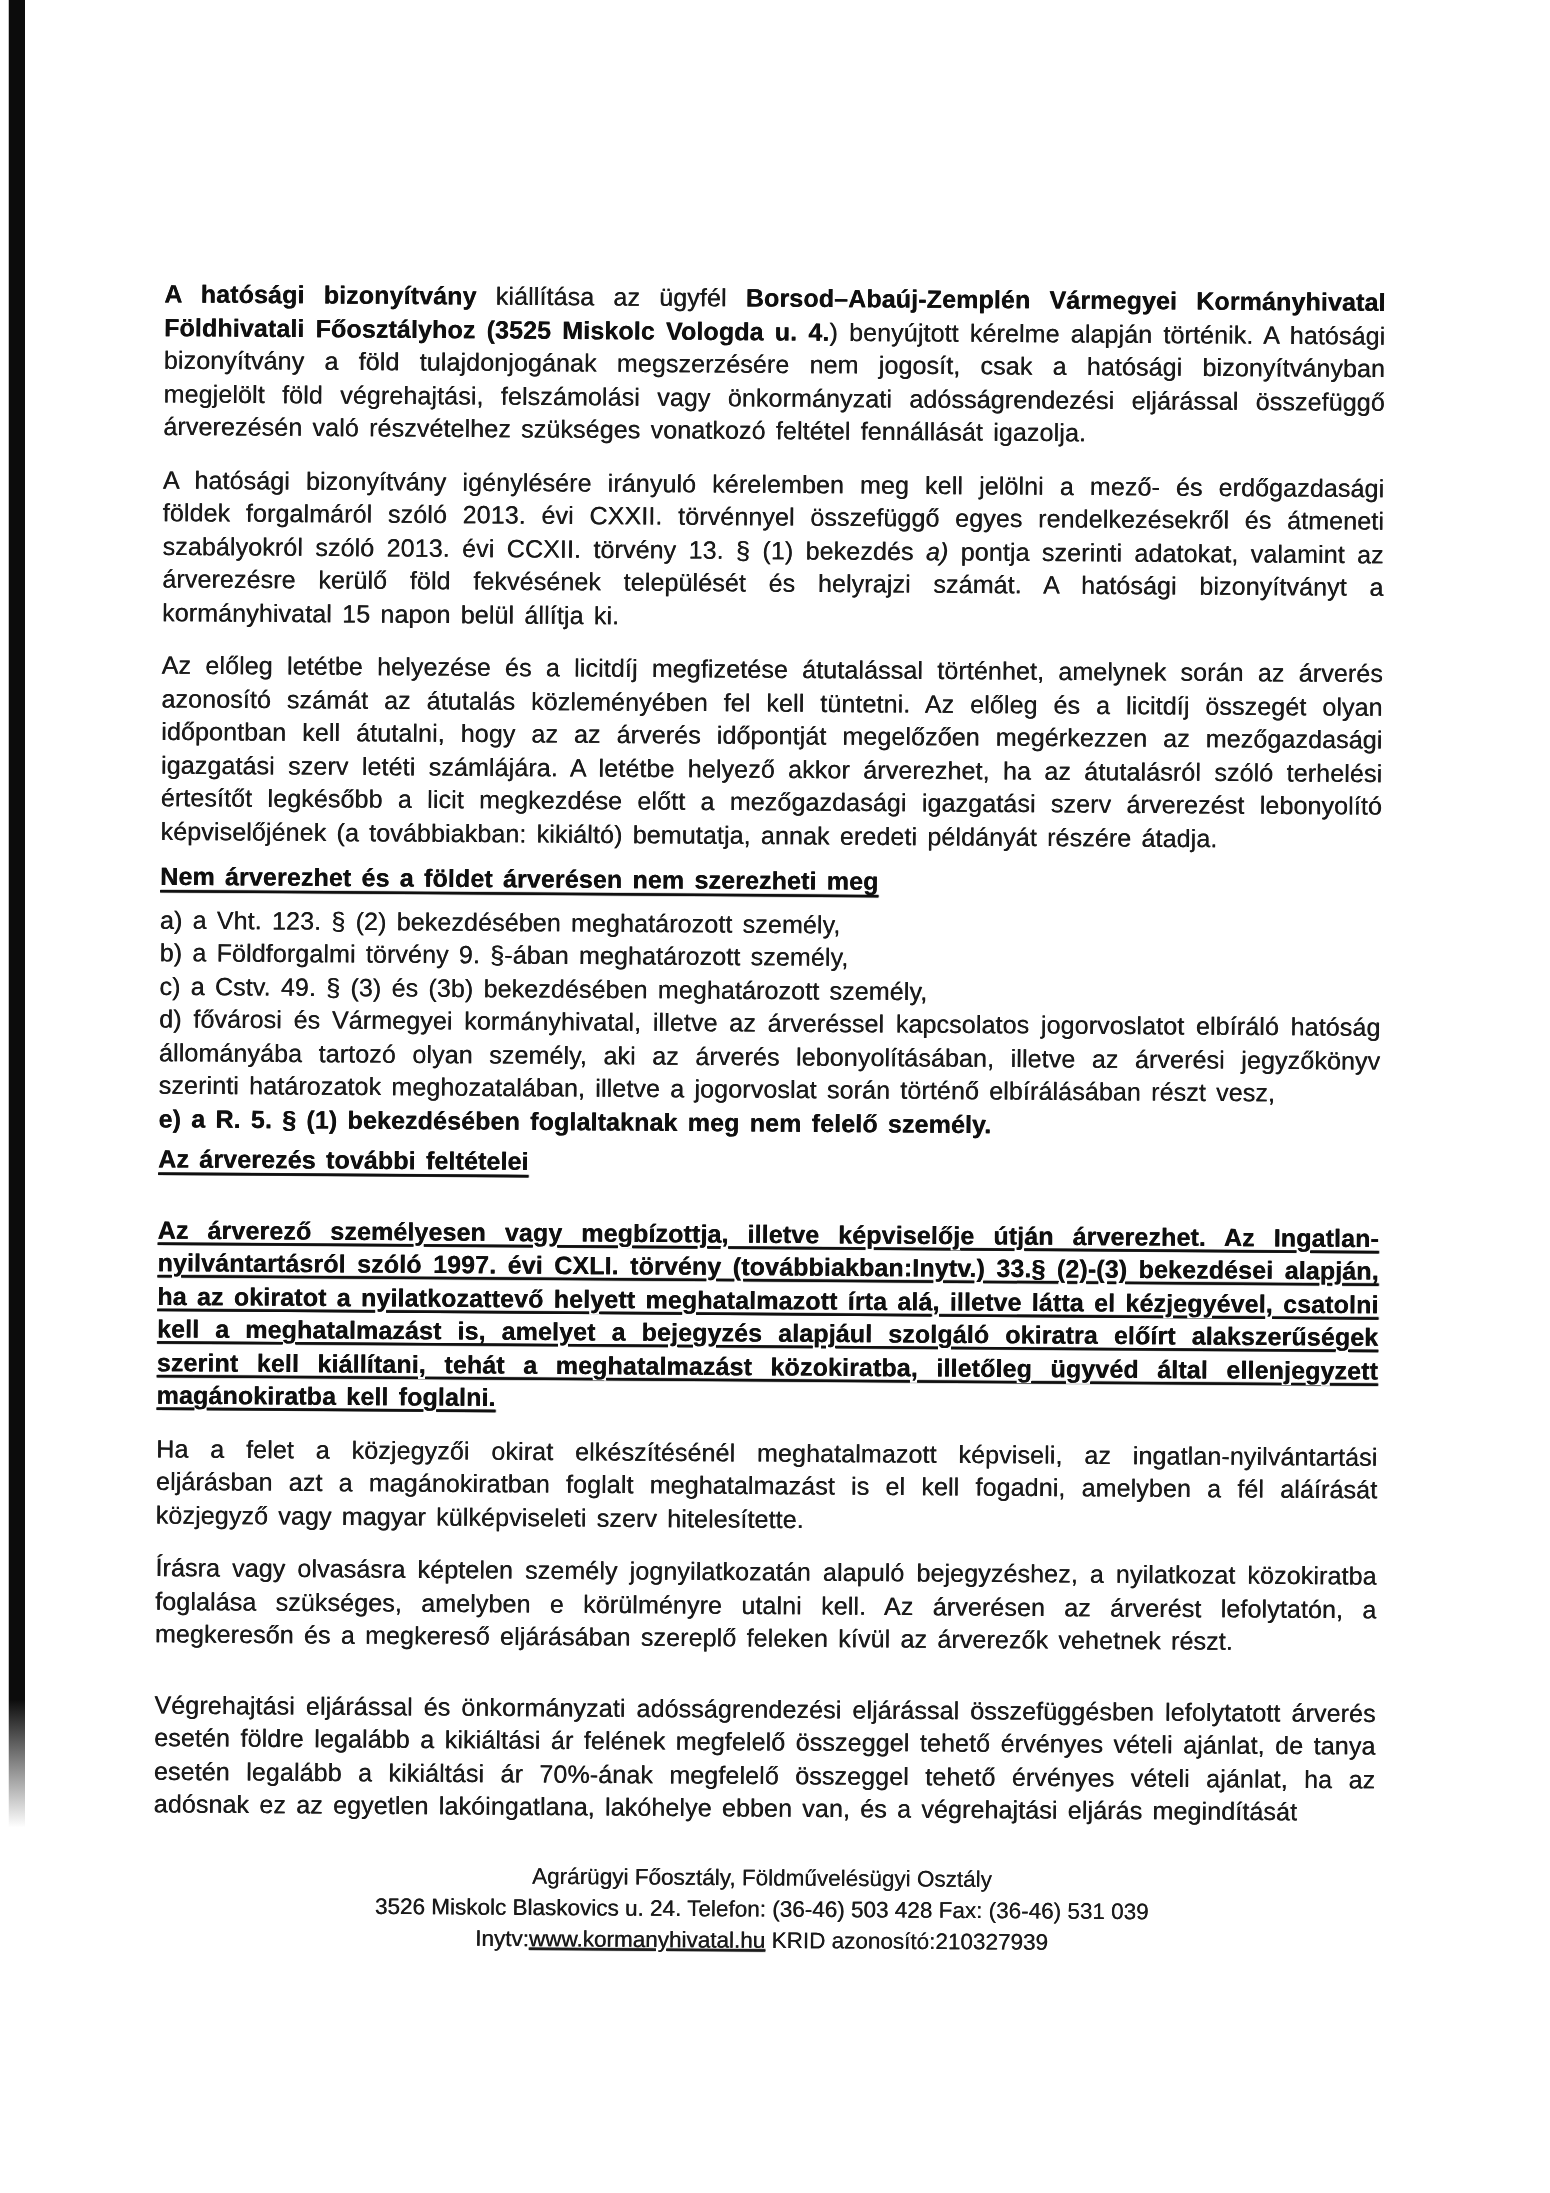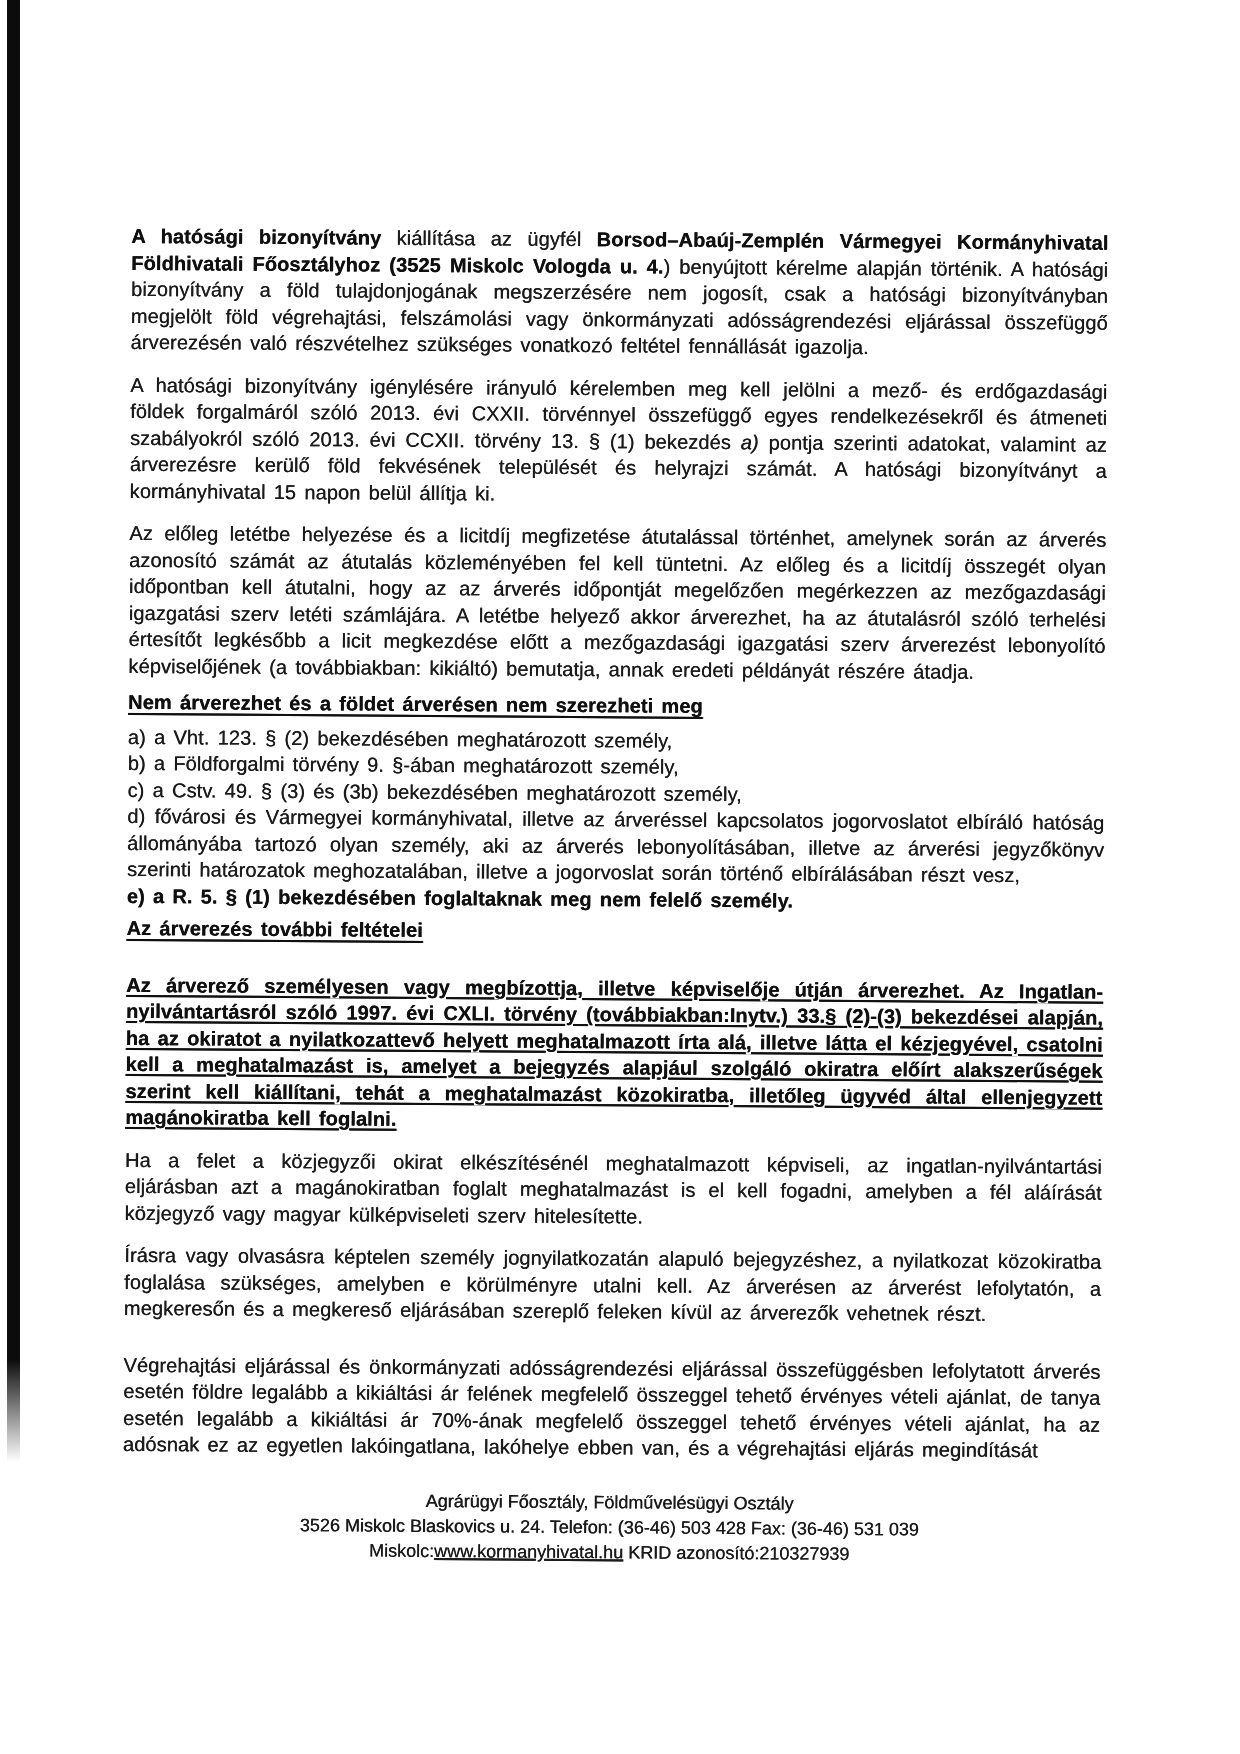--- a/index.html
+++ b/index.html
@@ -86,15 +86,15 @@
       <p class="block heading" data-name="section-heading-2"><span data-name="text-run">Az árverezés további feltételei</span></p>
       <p class="block para" data-name="paragraph-power-of-attorney-emphasized"><span class="b u" data-name="text-run">Az árverező személyesen vagy megbízottja, illetve képviselője útján árverezhet. Az Ingatlan-nyilvántartásról szóló 1997. évi CXLI. törvény (továbbiakban:Inytv.) 33.§ (2)-(3) bekezdései alapján, ha az okiratot a nyilatkozattevő helyett meghatalmazott írta alá, illetve látta el kézjegyével, csatolni kell a meghatalmazást is, amelyet a bejegyzés alapjául szolgáló okiratra előírt alakszerűségek szerint kell kiállítani, tehát a meghatalmazást közokiratba, illetőleg ügyvéd által ellenjegyzett magánokiratba kell foglalni.</span></p>
       <p class="block para" data-name="paragraph-notarial-deed"><span data-name="text-run">Ha a felet a közjegyzői okirat elkészítésénél meghatalmazott képviseli, az ingatlan-nyilvántartási eljárásban azt a magánokiratban foglalt meghatalmazást is el kell fogadni, amelyben a fél aláírását közjegyző vagy magyar külképviseleti szerv hitelesítette.</span></p>
       <p class="block para" data-name="paragraph-unable-to-read-write"><span data-name="text-run">Írásra vagy olvasásra képtelen személy jognyilatkozatán alapuló bejegyzéshez, a nyilatkozat közokiratba foglalása szükséges, amelyben e körülményre utalni kell. Az árverésen az árverést lefolytatón, a megkeresőn és a megkereső eljárásában szereplő feleken kívül az árverezők vehetnek részt.</span></p>
       <p class="block para" data-name="closing-paragraph"><span data-name="text-run">Végrehajtási eljárással és önkormányzati adósságrendezési eljárással összefüggésben lefolytatott árverés esetén földre legalább a kikiáltási ár felének megfelelő összeggel tehető érvényes vételi ajánlat, de tanya esetén legalább a kikiáltási ár 70%-ának megfelelő összeggel tehető érvényes vételi ajánlat, ha az adósnak ez az egyetlen lakóingatlana, lakóhelye ebben van, és a végrehajtási eljárás megindítását</span></p>
     </div>
 
   <div class="footer" data-name="document-footer">
     <div data-name="footer-department-line">Agrárügyi Főosztály, Földművelésügyi Osztály</div>
     <div data-name="footer-address-line">3526 Miskolc Blaskovics u. 24. Telefon: (36-46) 503 428 Fax: (36-46) 531 039</div>
-    <div data-name="footer-website-line"><span data-name="footer-website-prefix">Miskolc:</span><span class="link" data-name="website-link">www.kormanyhivatal.hu</span><span data-name="footer-krid-id"> KRID azonosító:210327939</span></div>
+    <div data-name="footer-website-line"><span data-name="footer-website-prefix">Inytv:</span><span class="link" data-name="website-link">www.kormanyhivatal.hu</span><span data-name="footer-krid-id"> KRID azonosító:210327939</span></div>
   </div>
 </div>
 
 </body></html>

